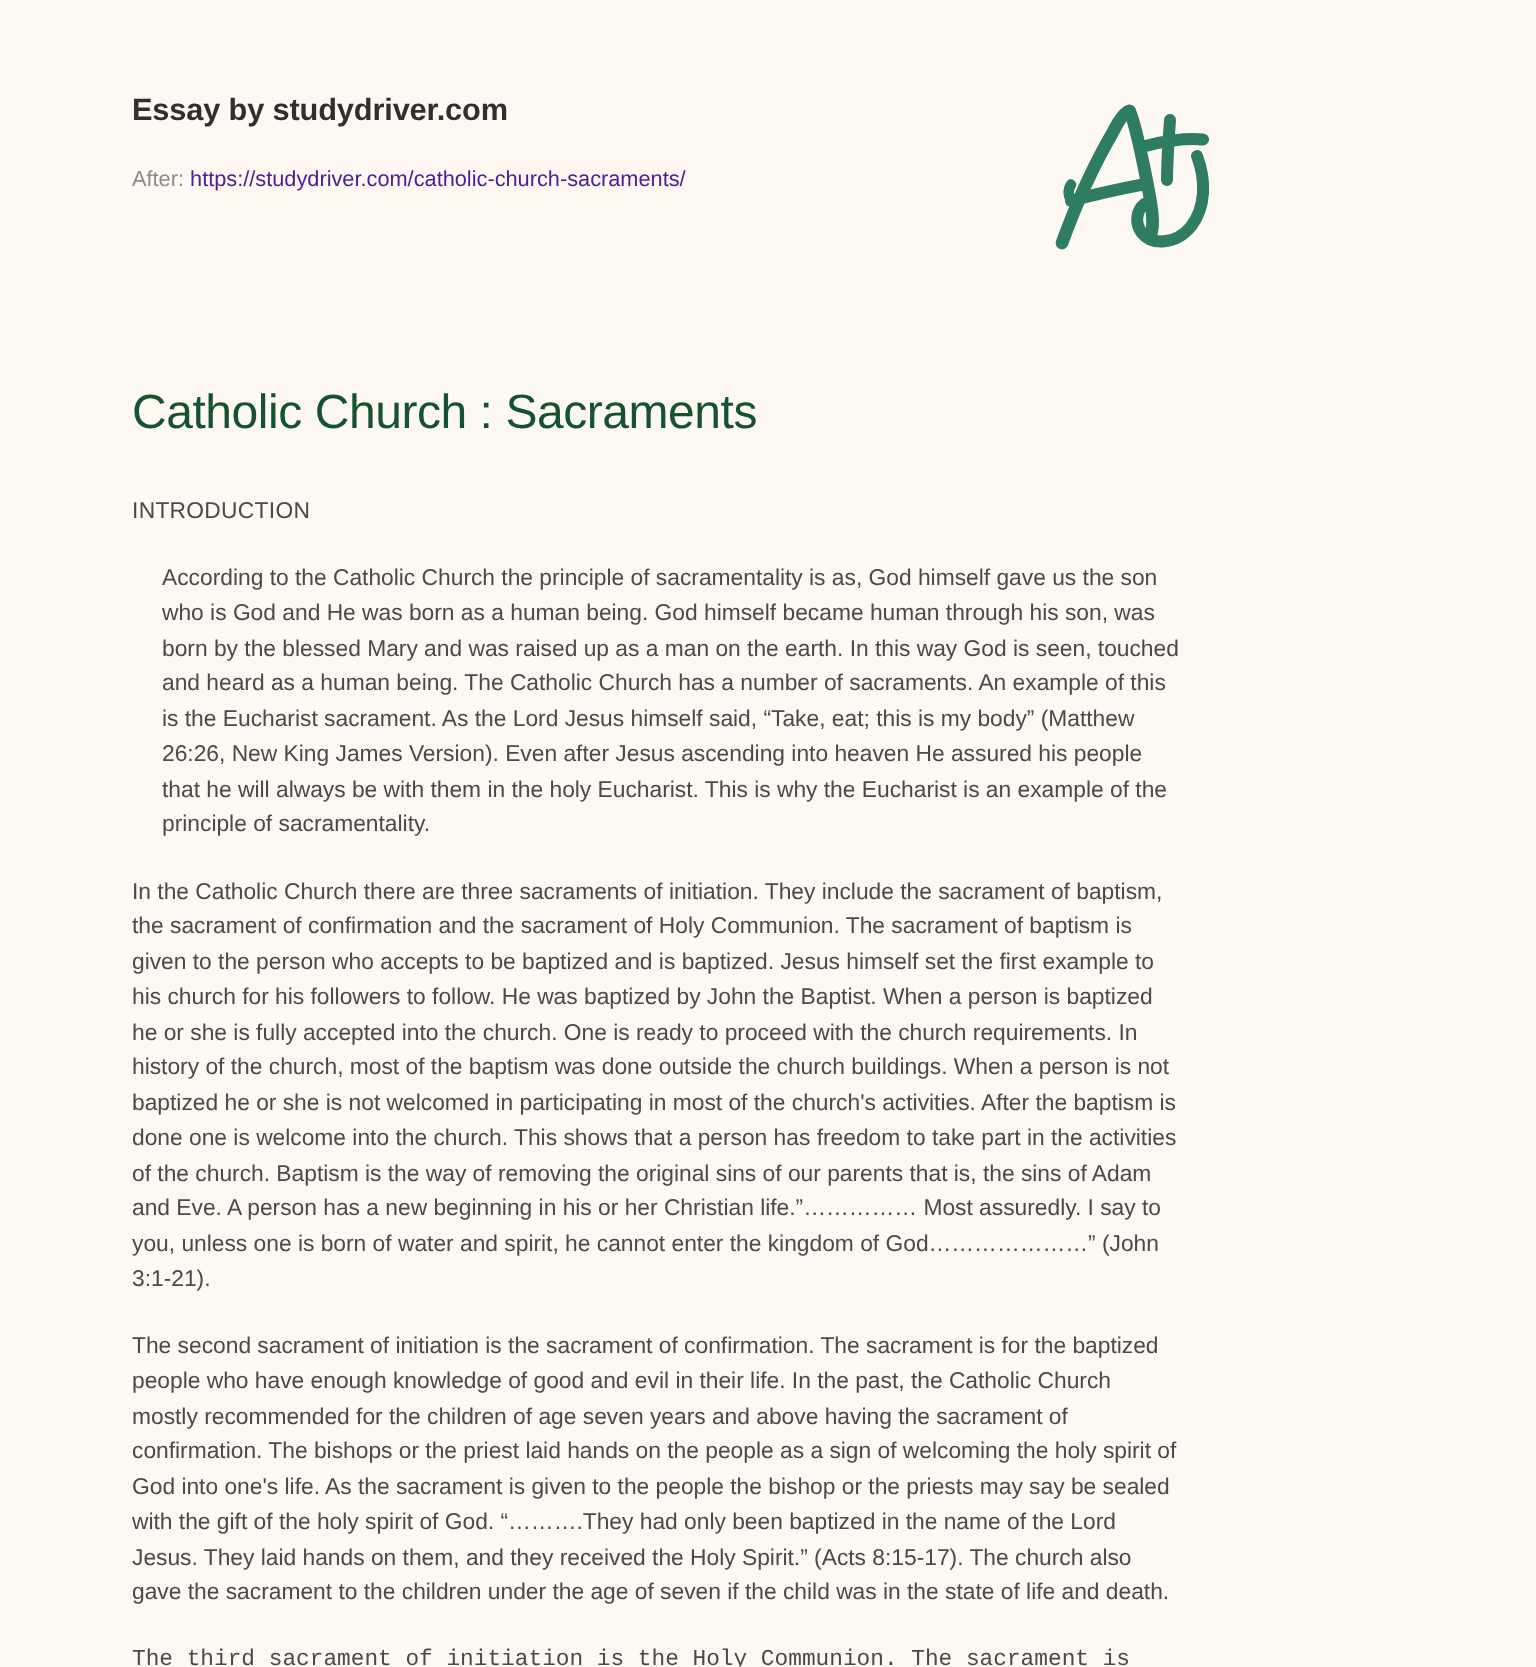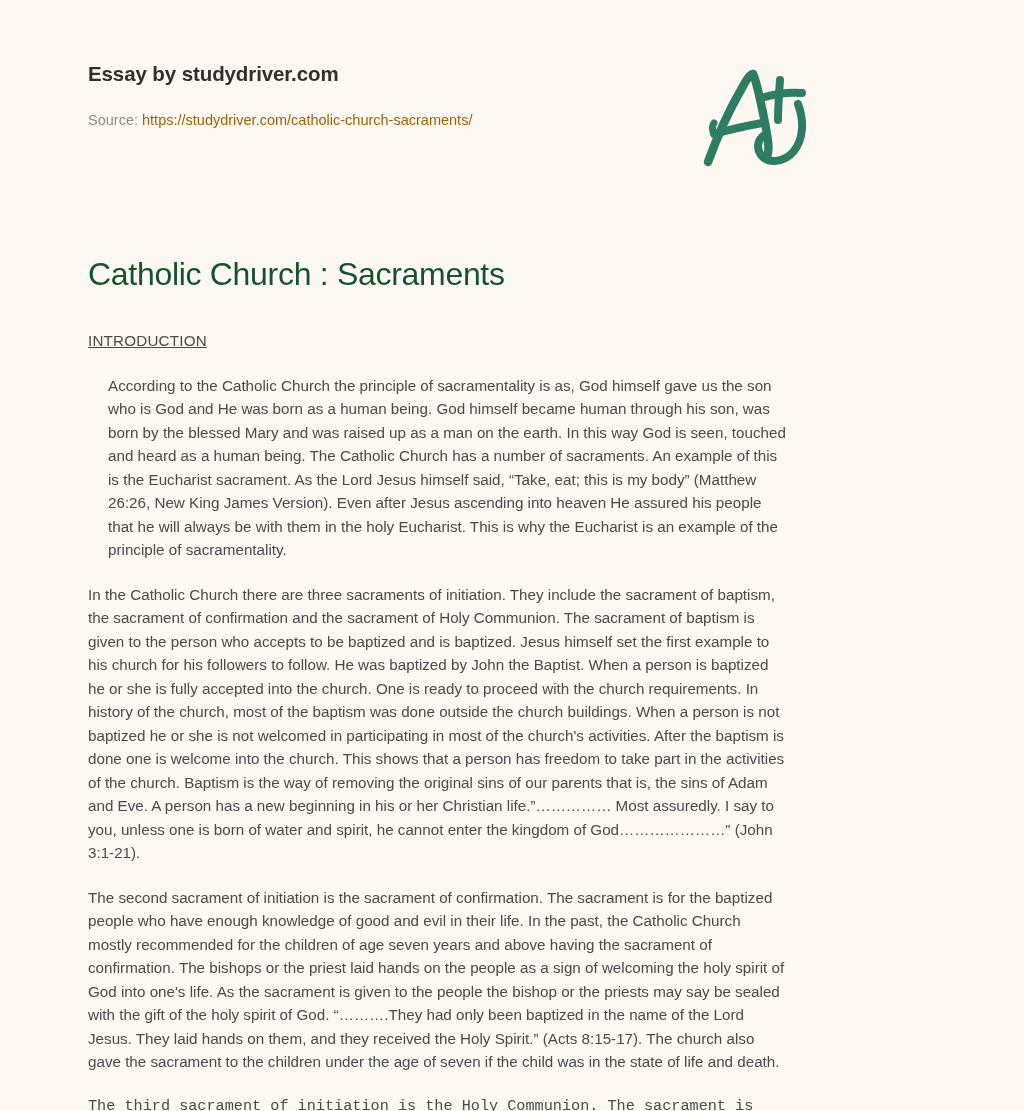--- a/index.html
+++ b/index.html
@@ -47,21 +47,21 @@
     margin-top: 24px;
     font-size: 14.5px;
     line-height: 1.3;
     color: #8c8c8c;
     white-space: nowrap;
   }
   .source-label {
     color: #8c8c8c;
   }
   .source-url {
-    color: #a16207;
+    color: #4c1d95;
     text-decoration: none;
   }
 
   
   .logo {
     position: absolute;
     top: 62px;
     right: 58px;
     width: 120px;
     height: 110px;
@@ -83,21 +83,20 @@
     margin: 64px 0 0 0;
     line-height: 1.25;
   }
 
   .section-label {
     font-size: 15.2px;
     color: #4a4a4a;
     margin: 36px 0 0 0;
     line-height: 1.5;
     letter-spacing: 0.2px;
-    text-decoration: underline;
   }
 
   .body-copy p {
     font-size: 15.2px;
     line-height: 23.5px;
     color: #4a4a4a;
     margin: 21px 0 0 0;
     max-width: 845px;
     text-align: left;
     letter-spacing: 0.0px;
@@ -112,21 +111,21 @@
 </head>
 <body>
 
 <div class="page">
 
   <div class="header">
 
     <div class="byline">Essay by studydriver.com</div>
 
     <div class="source-line">
-      <span class="source-label">Source:</span>
+      <span class="source-label">After:</span>
       <a class="source-url" href="#">https://studydriver.com/catholic-church-sacraments/</a>
     </div>
 
     <div class="logo">
       <svg viewBox="0 0 120 110" xmlns="http://www.w3.org/2000/svg" aria-hidden="true">
         <g fill="none" stroke="#2E7D63" stroke-linecap="round" stroke-linejoin="round">
 
           <path d="M10 100 C 18 78, 30 50, 44 26 C 48 18, 52 12, 55 12" stroke-width="8.5"></path>
 
           <path d="M55 12 C 58 18, 62 36, 66 56 C 70 76, 72 88, 69 95" stroke-width="8.5"></path>

